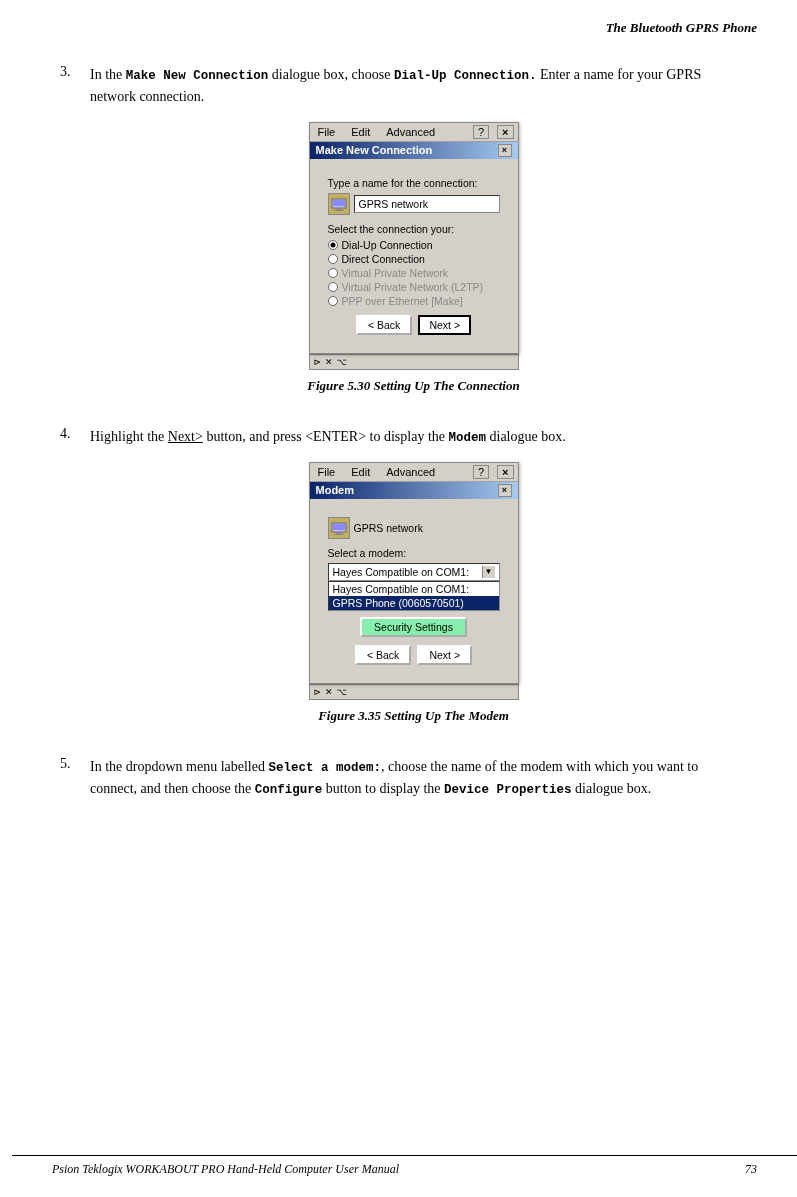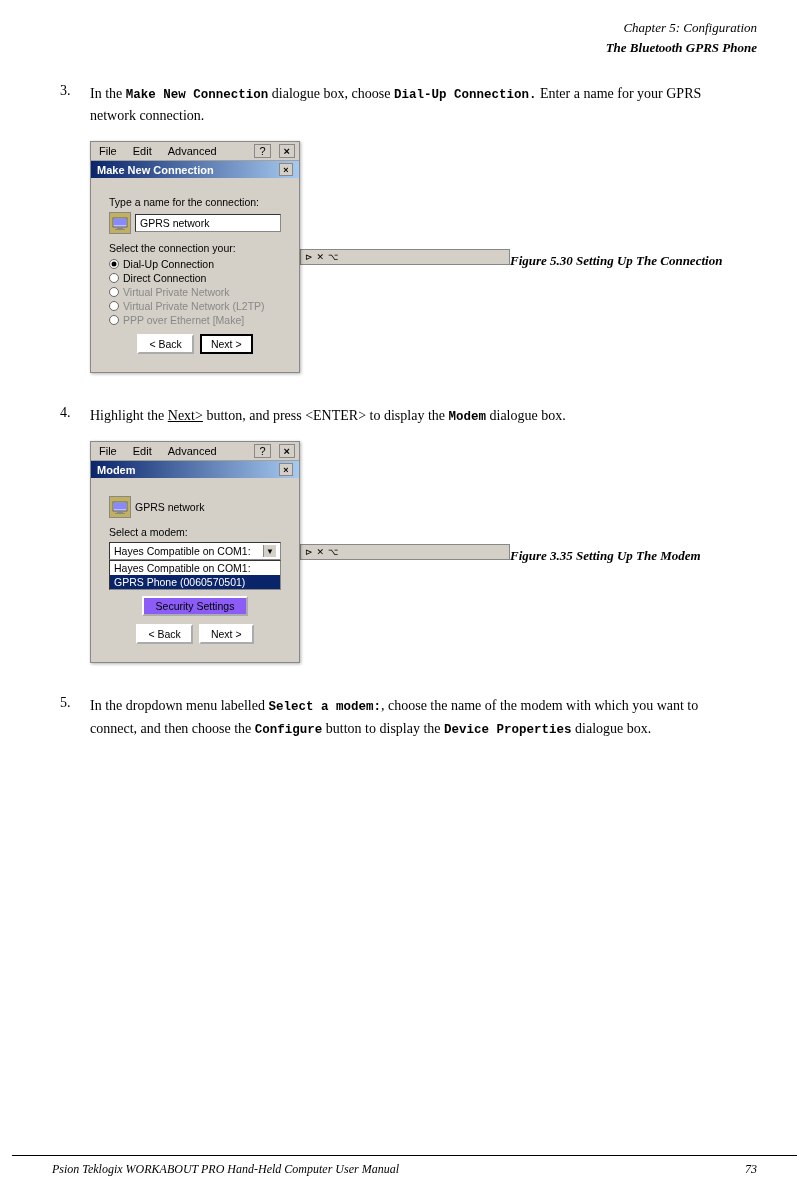--- a/index.html
+++ b/index.html
@@ -56,21 +56,21 @@
       font-weight: bold;
     }
     .step-body p .underline-bold {
       font-weight: normal;
       text-decoration: underline;
     }
 
     
     .figure-container {
       display: flex;
-      flex-direction: row;
+      flex-direction: column;
       align-items: center;
       margin: 14px 0 8px 0;
     }
 
     
     .win-dialog {
       border: 1px solid #888;
       background: #d4d0c8;
       font-family: "Tahoma", "Arial", sans-serif;
       font-size: 11px;
@@ -282,21 +282,21 @@
     .win-dropdown-item {
       padding: 1px 4px;
     }
     .win-dropdown-item.selected {
       background: #0a246a;
       color: white;
     }
     .win-security-btn {
       display: block;
       margin: 0 auto 8px auto;
-      background: #8b5cf6;
+      background: #86efac;
       border: 2px outset #fff;
       padding: 2px 12px;
       font-size: 10.5px;
       cursor: default;
     }
 
     .page-footer {
       position: absolute;
       bottom: 20px;
       left: 12px;
@@ -307,21 +307,20 @@
       font-size: 12px;
       font-style: italic;
       border-top: 1px solid #000;
       padding-top: 6px;
     }
   </style>
 </head>
 <body>
 
 <div class="page-header">
-  <div class="chapter-line">Chapter  5:  Configuration</div>
   <div class="chapter-bold">The Bluetooth GPRS Phone</div>
 </div>
 
 <div class="page-content">
 
   <div class="step-item">
     <div class="step-number">3.</div>
     <div class="step-body">
       <p>
         In the <span class="mono">Make New Connection</span> dialogue box, choose <span class="mono">Dial-Up Connection.</span>

